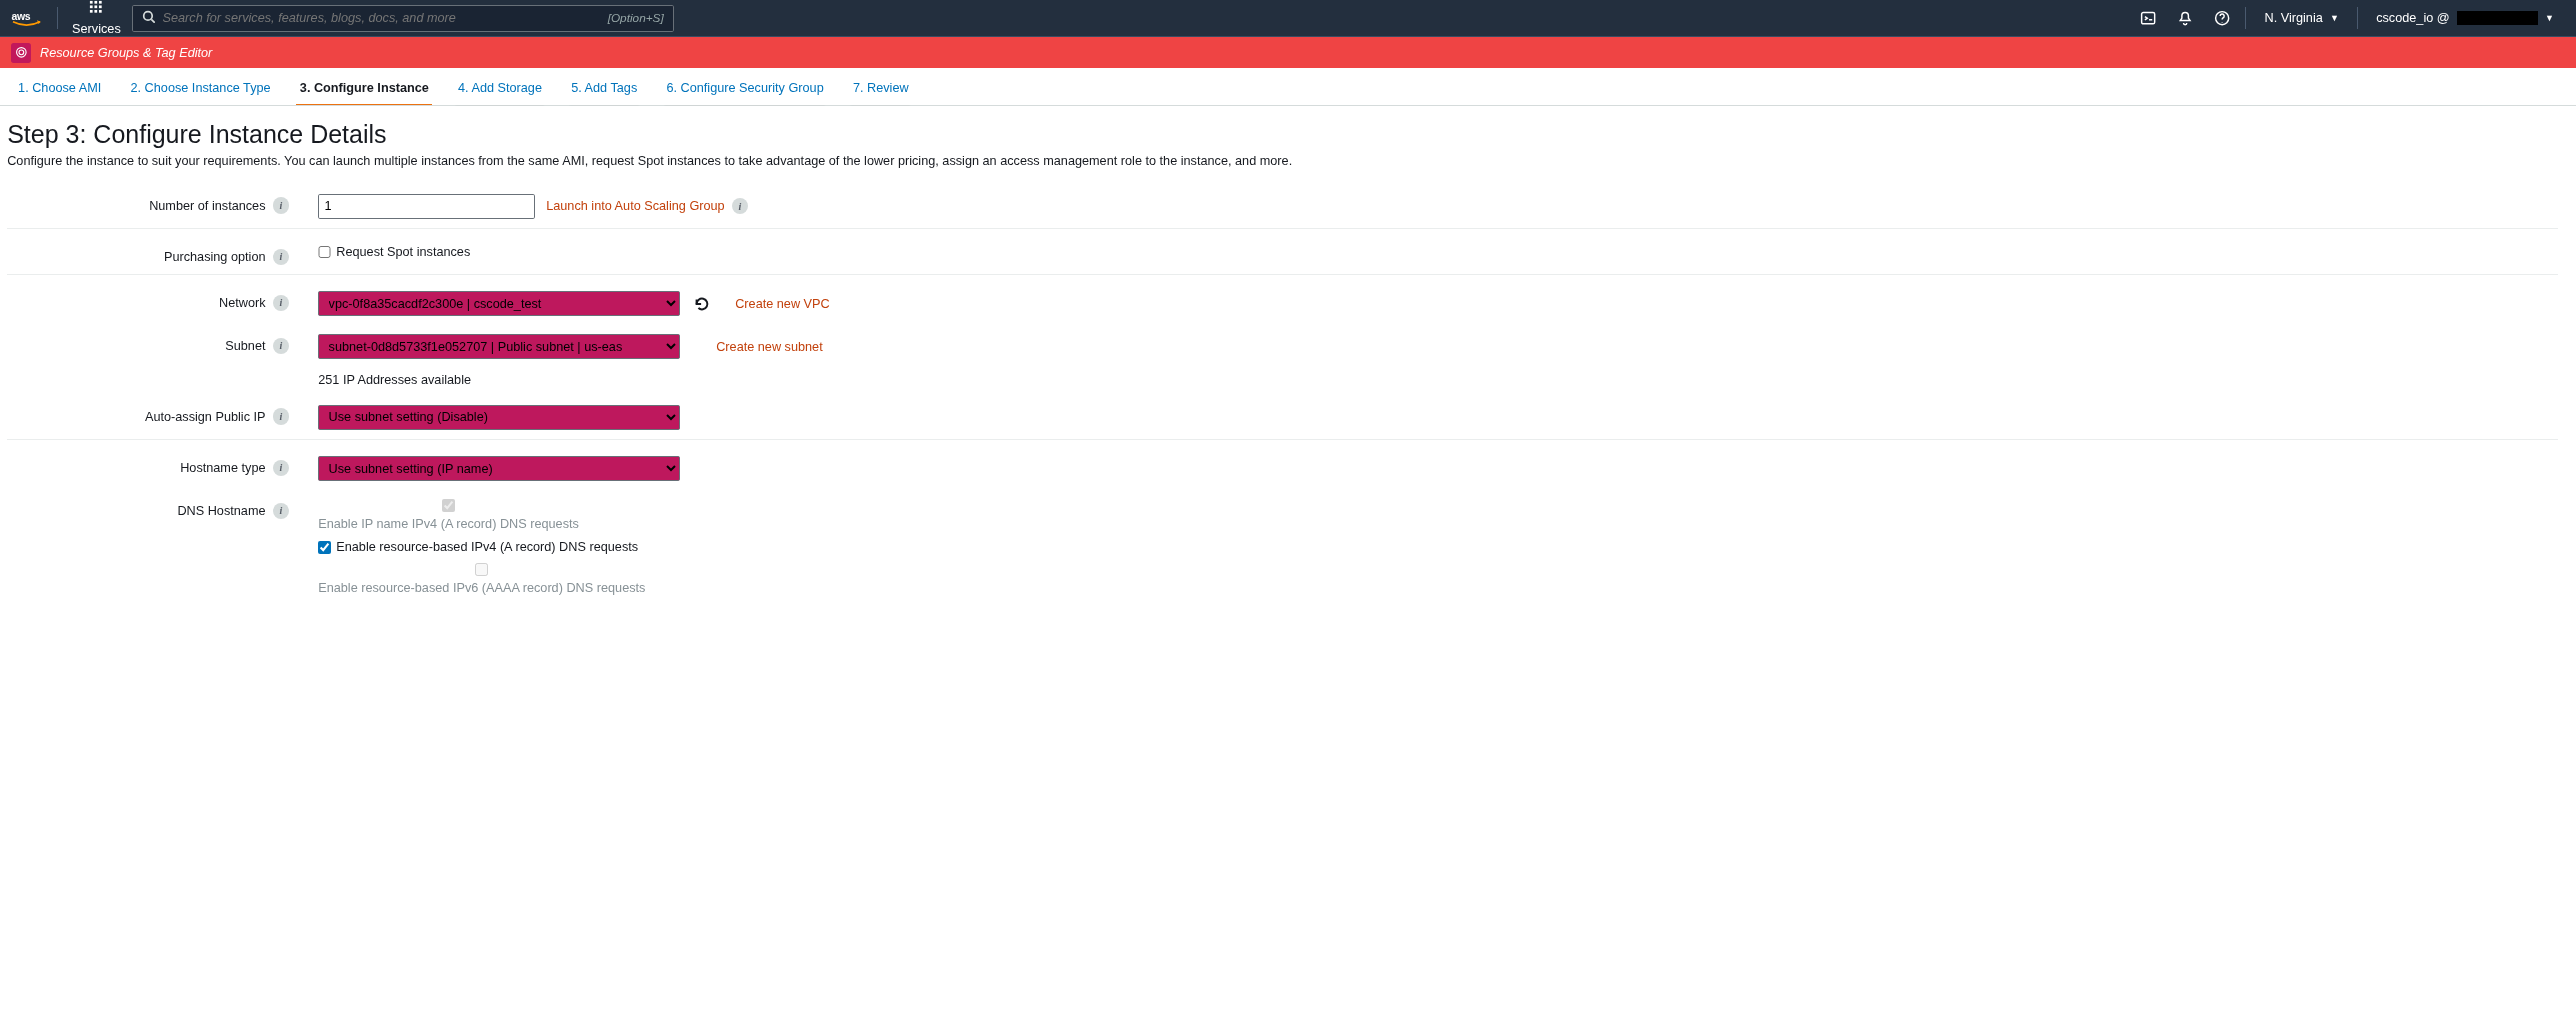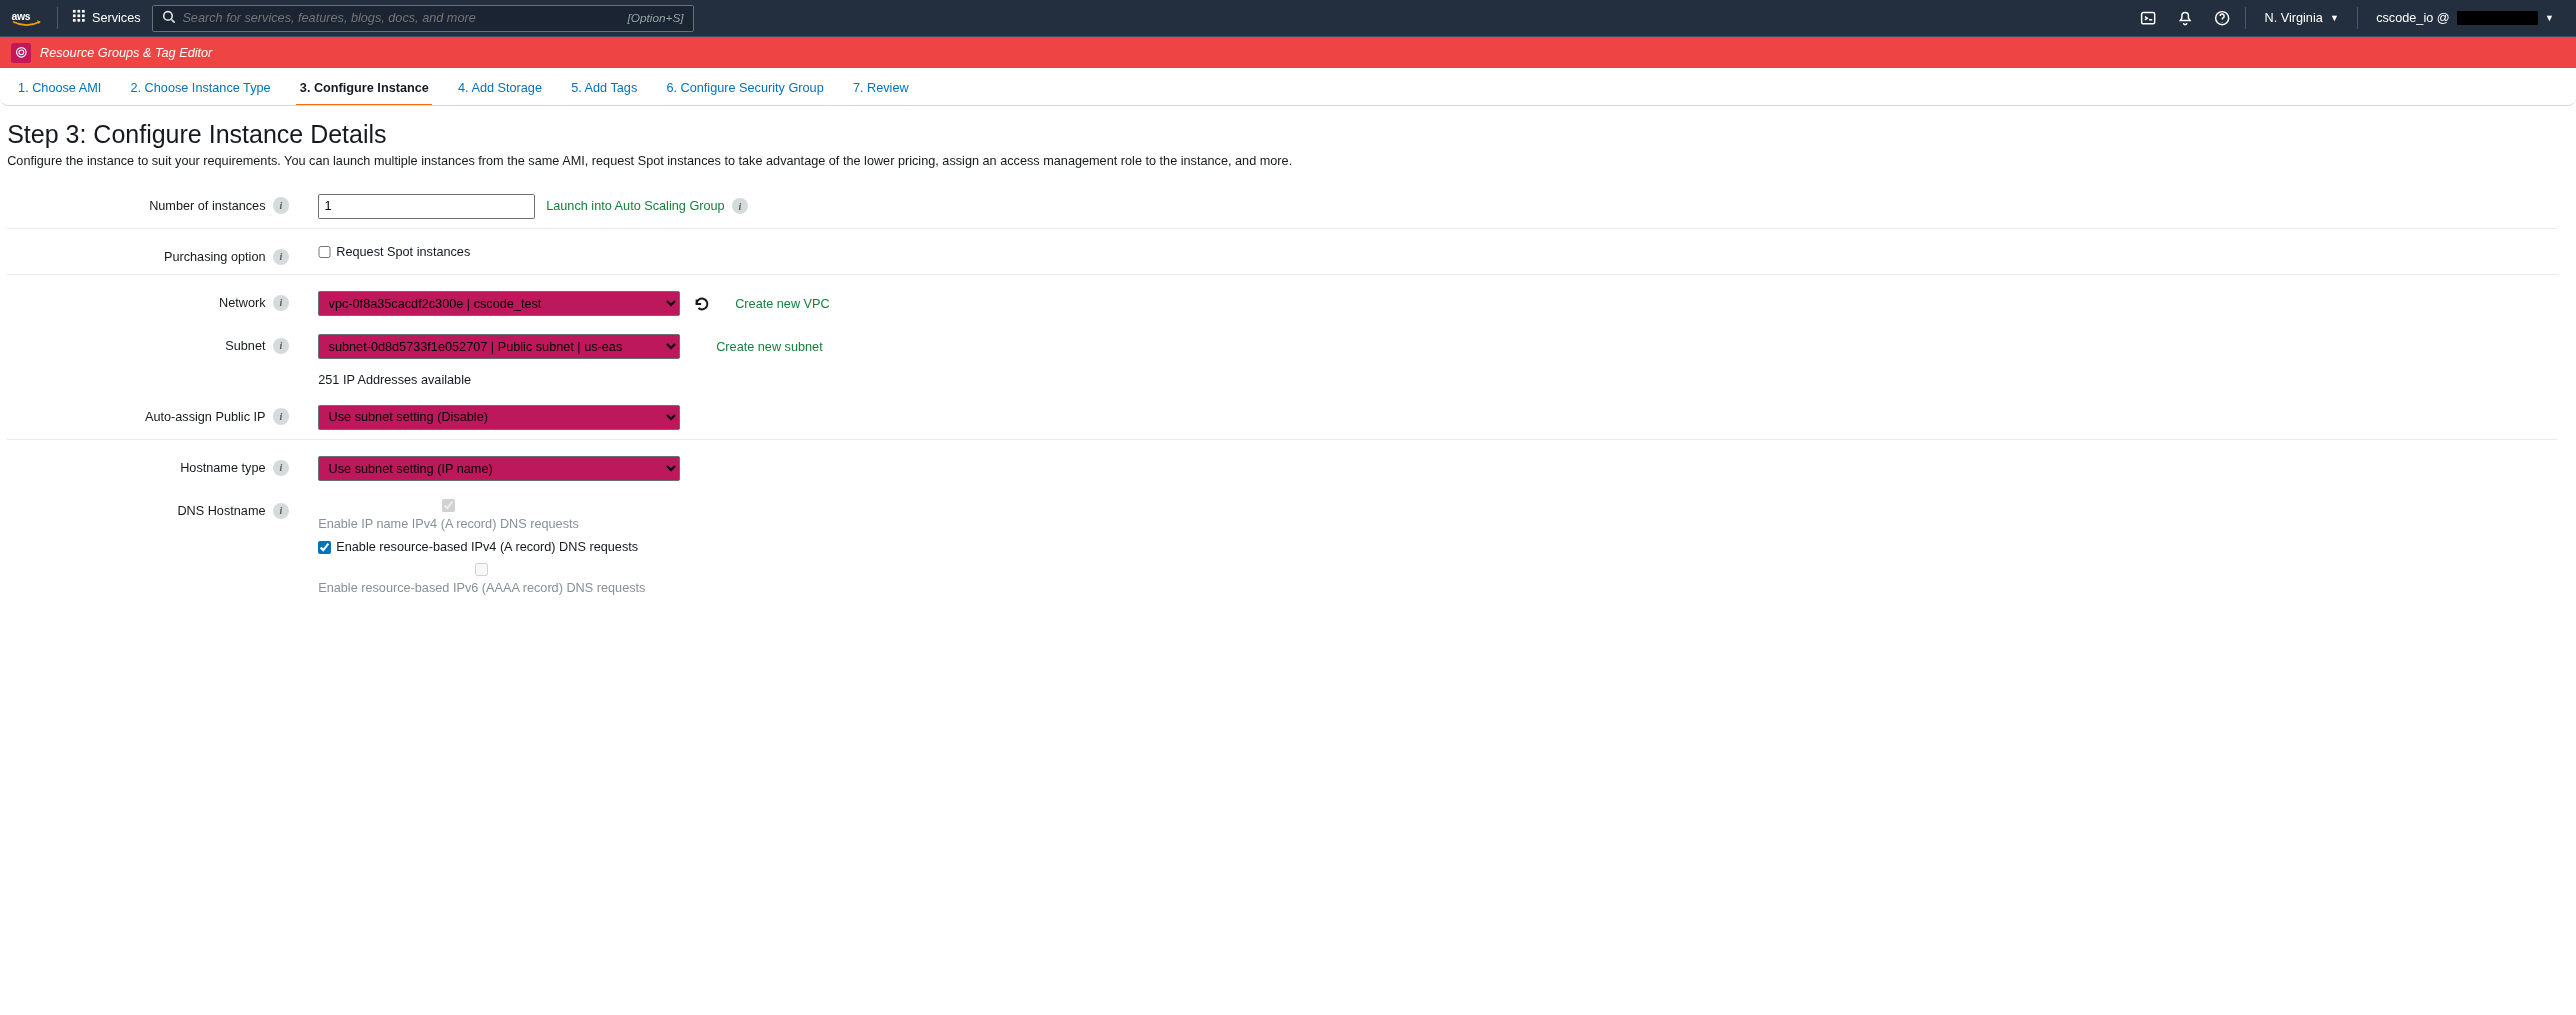--- a/index.html
+++ b/index.html
@@ -4,38 +4,38 @@
 <style>
   * { box-sizing: border-box; margin: 0; padding: 0; }
   html, body { width: 100%; height: 100%; font-family: "Amazon Ember", "Helvetica Neue", Arial, sans-serif; font-size: 12.7px; color: #16191f; background: #fff; }
   body { display: flex; flex-direction: column; }
 
   
   .navbar { background: #232f3e; color: #fff; height: 36px; display: flex; align-items: center; padding: 0 11px; gap: 11px; }
   .navbar .divider { width: 0.9px; height: 22px; background: #4a5a6f; margin: 0 3.6px; }
   .aws-logo { font-weight: 700; letter-spacing: -0.5px; font-size: 14.5px; color: #fff; display: flex; }
   .aws-logo svg { height: 18px; }
-  .services-btn { display: flex; align-items: center; gap: 5.4px; color: #fff; cursor: pointer; }
+  .services-btn { display: flex; align-items: center; gap: 5.4px; color: #fff; cursor: pointer; flex-direction: column; }
   .grid-icon { display: inline-block; }
   .search-wrap { flex: 0 0 542px; display: flex; align-items: center; background: #1a2433; border: 0.9px solid #687078; border-radius: 1.8px; height: 27px; padding: 0 9px; gap: 7.2px; }
   .search-wrap input { flex: 1; background: transparent; border: none; outline: none; color: #d5dbdb; font-style: italic; font-size: 12.7px; }
   .search-shortcut { color: #95a5a6; font-size: 11.8px; font-style: italic; text-align: center; }
   .navbar-right { margin-left: auto; display: flex; align-items: center; gap: 3.6px; }
   .nav-icon-btn { width: 33px; height: 36px; display: flex; align-items: center; justify-content: center; cursor: pointer; color: #fff; }
   .nav-text-btn { padding: 0 11px; height: 36px; display: flex; align-items: center; gap: 3.6px; cursor: pointer; color: #fff; white-space: nowrap; }
   .account-black { background:#000; display:inline-block; width:81px; height:14.5px; margin-left:3.6px; }
   .caret { font-size: 9px; margin-left: 3.6px; }
 
   
   .subnav { background: #ef4444; color: #fff; height: 32px; display: flex; align-items: center; padding: 0 11px; gap: 9px; border-top: 0.9px solid #394b61; font-style: italic; }
   .subnav .svc-icon { width: 20px; height: 20px; border-radius: 2.7px; background: #c2185b; display:flex; align-items:center; justify-content:center; }
   .subnav .svc-label { }
 
   
-  .wizard { display: flex; border-bottom: 0.9px solid #d5dbdb; padding: 7.2px 14.5px 0; gap: 22px; border-radius: 8px; }
+  .wizard { display: flex; border-bottom: 0.9px solid #d5dbdb; padding: 7.2px 14.5px 0; gap: 22px; }
   .wizard-tab { padding: 5.4px 3.6px 9px; font-size: 12.7px; color: #0073bb; cursor: pointer; border-bottom: 1.8px solid transparent; white-space: nowrap; }
   .wizard-tab.active { color: #16191f; font-weight: 700; border-bottom: 1.8px solid #ec7211; }
   .wizard-tab.shadowed { box-shadow: 0 1.8px 1.8px -1.8px rgba(0,0,0,.15); }
 
   
   .content { padding: 14.5px 18px 36px 7.2px; overflow-y: auto; flex: 1; }
   .page-title { font-size: 25px; font-weight: 400; color: #16191f; margin-bottom: 5.4px; }
   .page-desc { font-size: 12.7px; color: #16191f; margin-bottom: 16.3px; max-width: 1446px; }
 
   .form-table { width: 100%; }
@@ -44,21 +44,21 @@
   .row-after-sep { padding-top: 16.3px; }
   .label-cell { width: 289px; min-width: 289px; text-align: right; padding-right: 7.2px; display:flex; align-items:center; justify-content:flex-end; gap:7.2px; padding-top:3.6px; }
   .label-text { font-weight: 400; font-size: 12.7px; }
   .control-cell { flex: 1; display: flex; align-items: center; gap: 11px; flex-wrap: wrap; padding-left: 22px; }
   .info-icon { width:16.3px; height:16.3px; border-radius:50%; background:#d5dbdb; display:inline-flex; align-items:center; justify-content:center; font-size:10px; font-style:italic; font-family: Georgia, serif; color:#545b64; cursor:default; font-weight:bold;}
 
   input[type="text"].std, select.std { height: 25px; border: 0.9px solid #687078; border-radius: 1.8px; background: #be185d; padding: 0 5.4px; font-size: 12.7px; }
   input[type="text"].std { background: #fff; }
   .w-sm { width: 217px; }
   .w-md { width: 362px; }
-  .link { color: #15803d; cursor: pointer; }
+  .link { color: #c2410c; cursor: pointer; }
   .inline { display:flex; align-items:center; gap:7.2px; }
   .subtext { font-size: 12.7px; color: #16191f; width:100%; padding-left:0; margin-top:10px; }
   .refresh-btn { width:22px; height:22px; display:flex; align-items:center; justify-content:center; cursor:pointer; color:#16191f; }
   .checkbox-row { display:flex; align-items:center; gap:5.4px; font-size:12.7px; }
   .checkbox-row input[type=checkbox] { width:12.7px; height:12.7px; }
   .checkbox-row.disabled { color:#879196;flex-direction:column; }
   .checkbox-row.disabled input { accent-color:#aab7b8; }
   .stack { display:flex; flex-direction:column; gap:9px; align-items:flex-start; }
 
   

